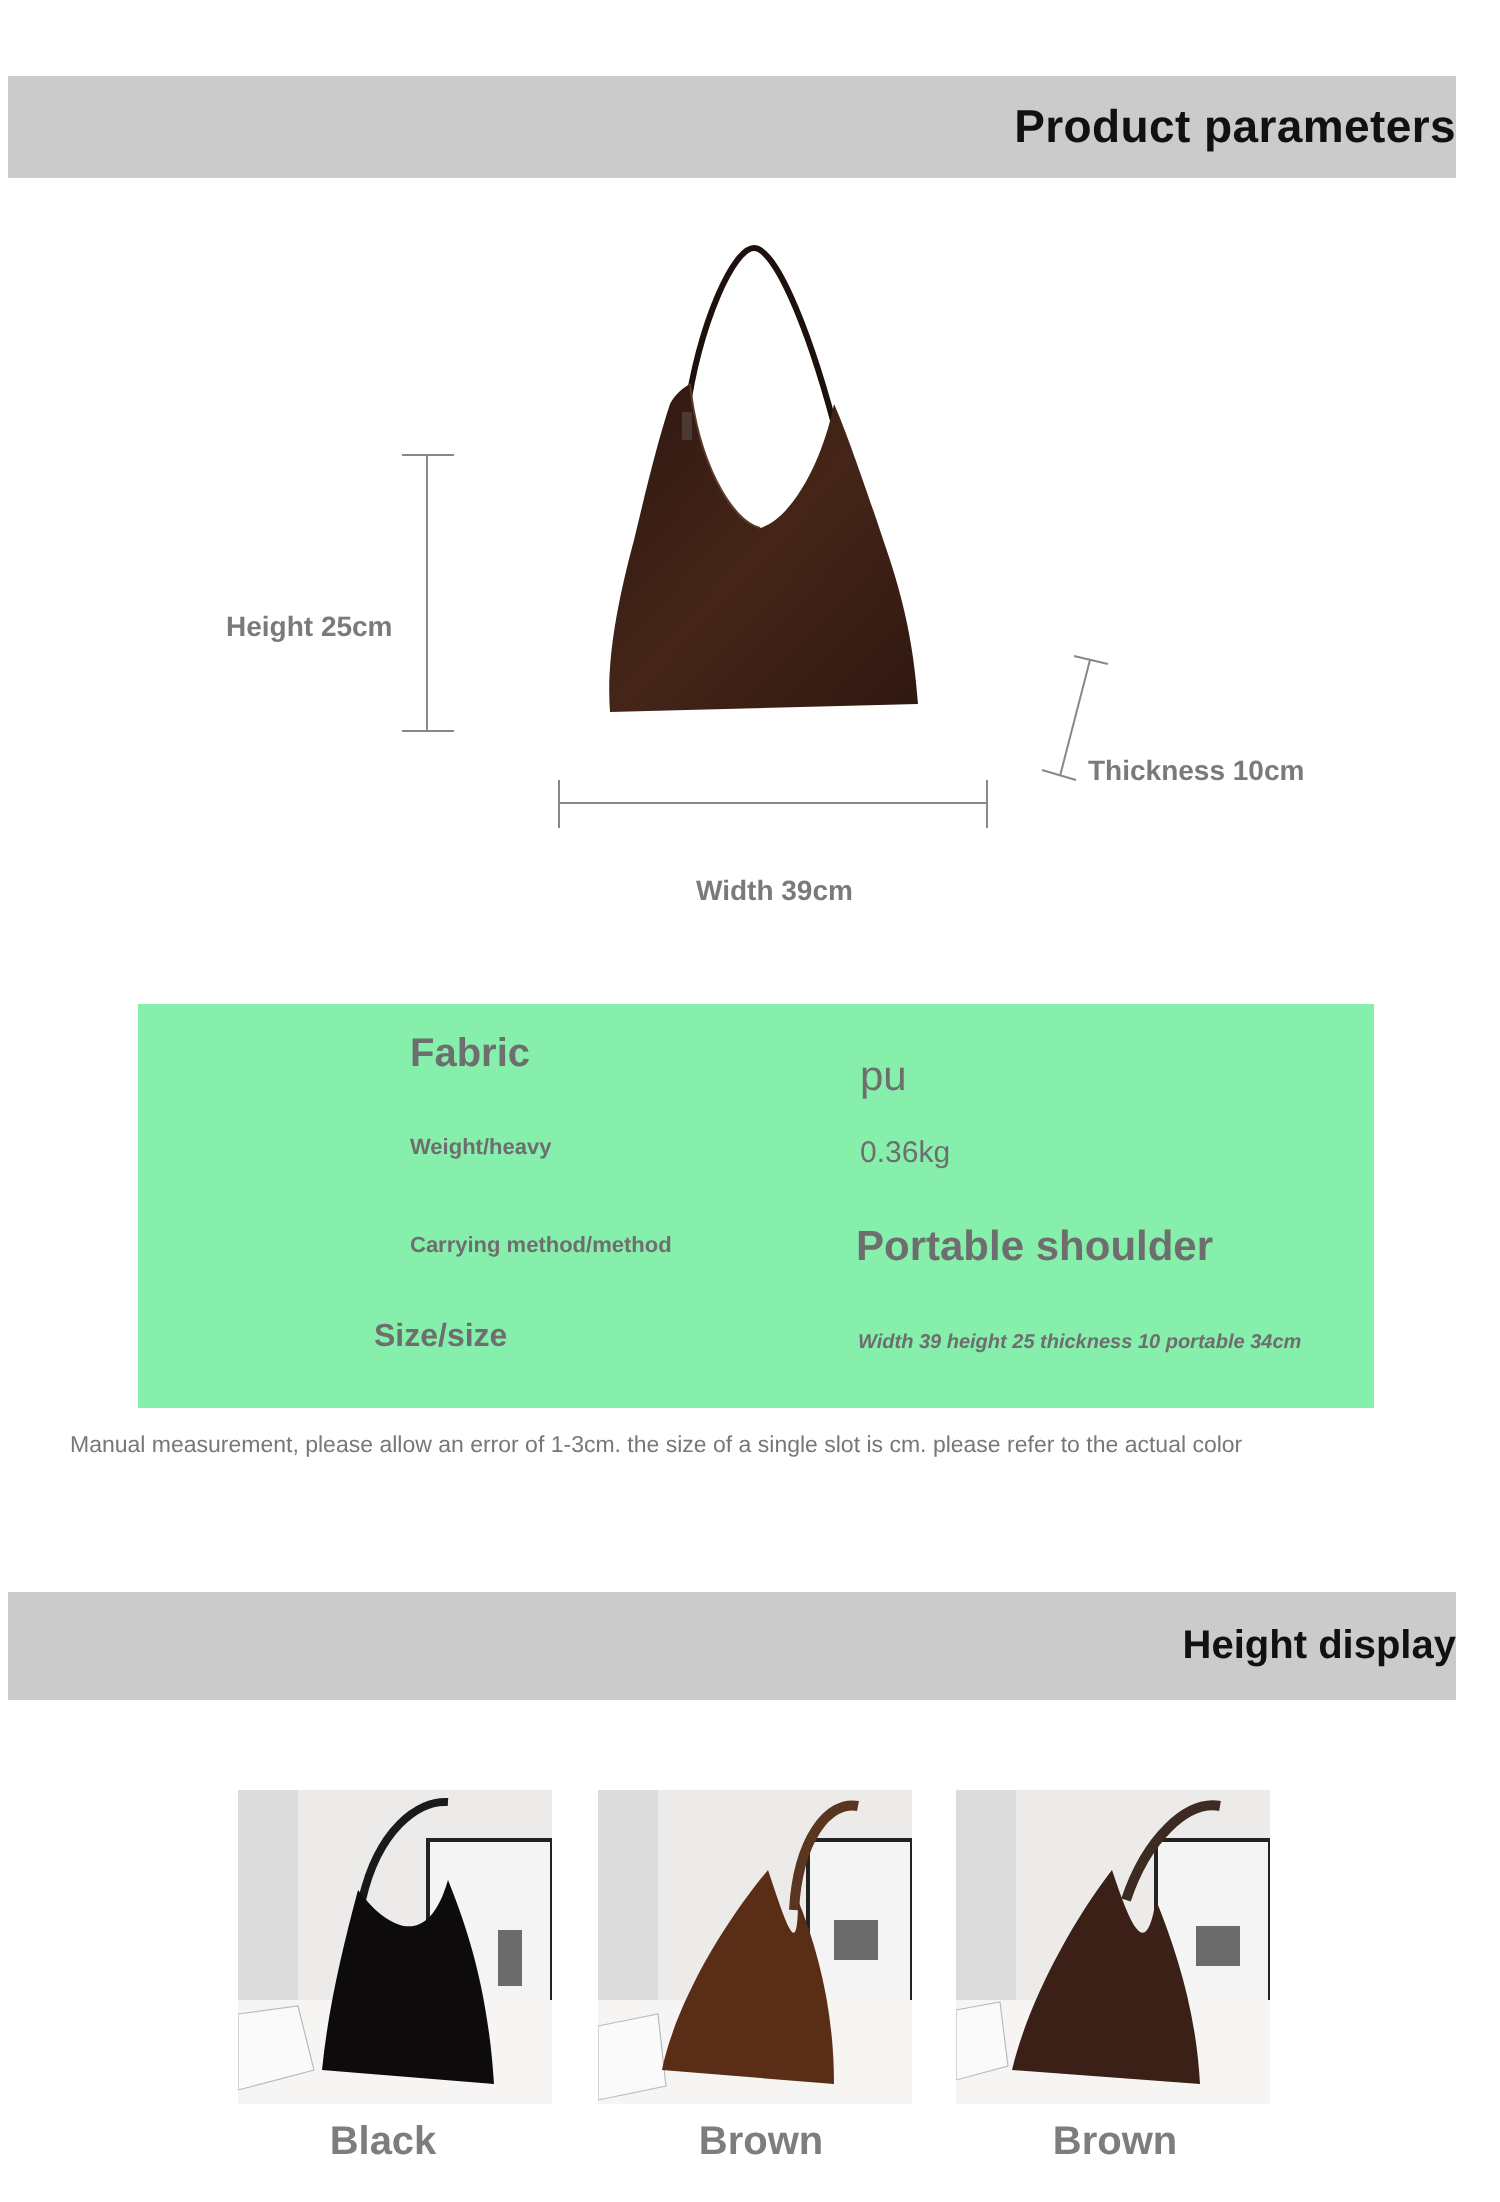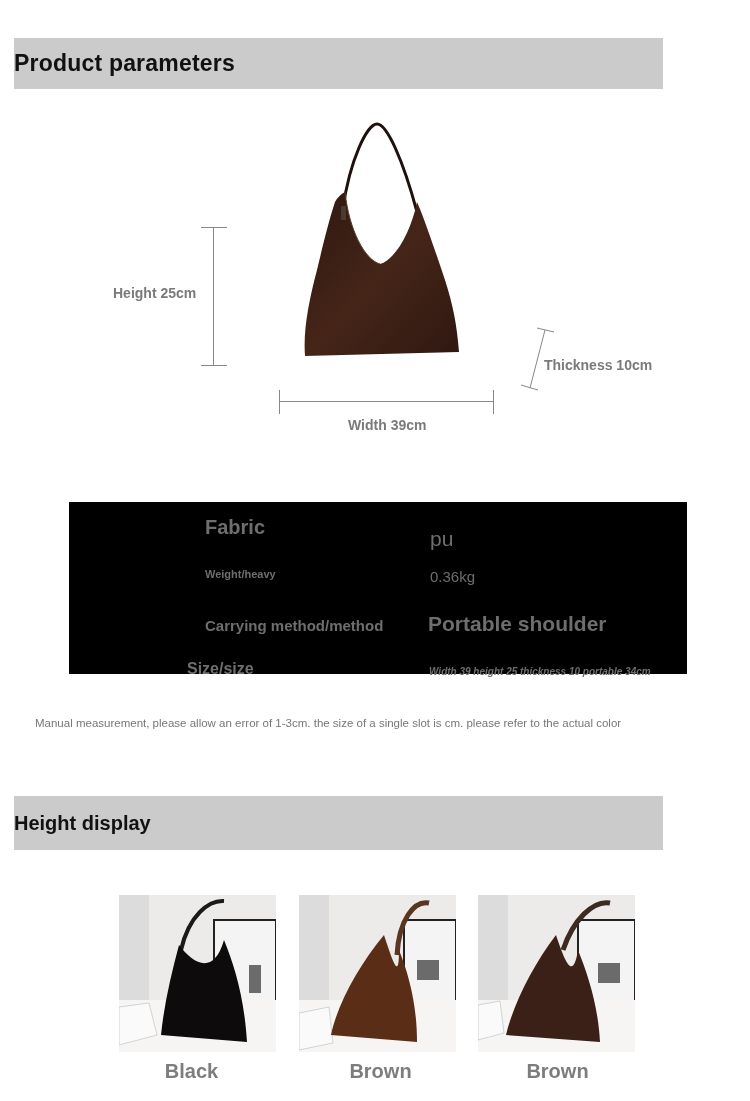--- a/index.html
+++ b/index.html
@@ -1,43 +1,43 @@
 <!DOCTYPE html>
 <html><head>
 <meta charset="utf-8">
 <style>
   * { margin: 0; padding: 0; box-sizing: border-box; }
   html, body { width: 750px; height: 1101px; background: #ffffff; overflow: hidden; }
   body { position: relative; font-family: "Liberation Sans", "DejaVu Sans", sans-serif; }
 
   .band {
-    position: absolute; left: 14px; width: 649px; background: #cbcbcb;
-    display: flex; align-items: center; justify-content: flex-start;
+    position: absolute; left: 4px; width: 724px; background: #cbcbcb;
+    display: flex; align-items: center; justify-content: flex-end;
   }
   .band span { color: #111111; font-weight: bold; }
   #band1 { top: 38px; height: 51px; }
   #band1 span { font-size: 23px; letter-spacing: 0.2px; }
   #band2 { top: 796px; height: 54px; }
   #band2 span { font-size: 20px; }
 
-  .dim-label { position: absolute; color: #7a7a7a; font-weight: bold; font-size: 14px; white-space: nowrap; }
+  .dim-label { position: absolute; color: #7a7a7a; font-weight: bold; font-size: 14px; white-space: nowrap; margin-top: 20px; }
 
   .bag-area { position: absolute; left: 295px; top: 120px; width: 170px; height: 240px; }
 
   .line { position: absolute; background: #888888; }
 
   .table {
-    position: absolute; left: 69px; top: 502px; width: 618px; height: 172px; background: #000000;
+    position: absolute; left: 69px; top: 502px; width: 618px; height: 202px; background: #86efac;
   }
   .cell { position: absolute; color: #6e6e6e; white-space: nowrap; }
   .k1 { left: 136px; top: 14px; font-size: 20px; font-weight: bold; }
   .v1 { left: 361px; top: 25px; font-size: 21px; }
   .k2 { left: 136px; top: 66px; font-size: 11px; font-weight: bold; }
   .v2 { left: 361px; top: 66px; font-size: 15px; }
-  .k3 { left: 136px; top: 115px; font-size: 15px; font-weight: bold; }
+  .k3 { left: 136px; top: 115px; font-size: 11px; font-weight: bold; }
   .v3 { left: 359px; top: 110px; font-size: 21px; font-weight: bold; }
   .k4 { left: 118px; top: 158px; font-size: 16px; font-weight: bold; }
   .v4 { left: 360px; top: 164px; font-size: 10px; font-weight: bold; font-style: italic; }
 
   .note { position: absolute; left: 35px; top: 717px; font-size: 11.5px; font-weight: normal; color: #777777; white-space: nowrap; }
 
   .swatch { position: absolute; top: 895px; width: 157px; height: 157px; overflow: hidden; background: #efefef; }
   .swatch-label { position: absolute; top: 1060px; width: 157px; text-align: center; font-size: 20px; font-weight: bold; color: #7d7d7d; }
 </style>
 </head>

